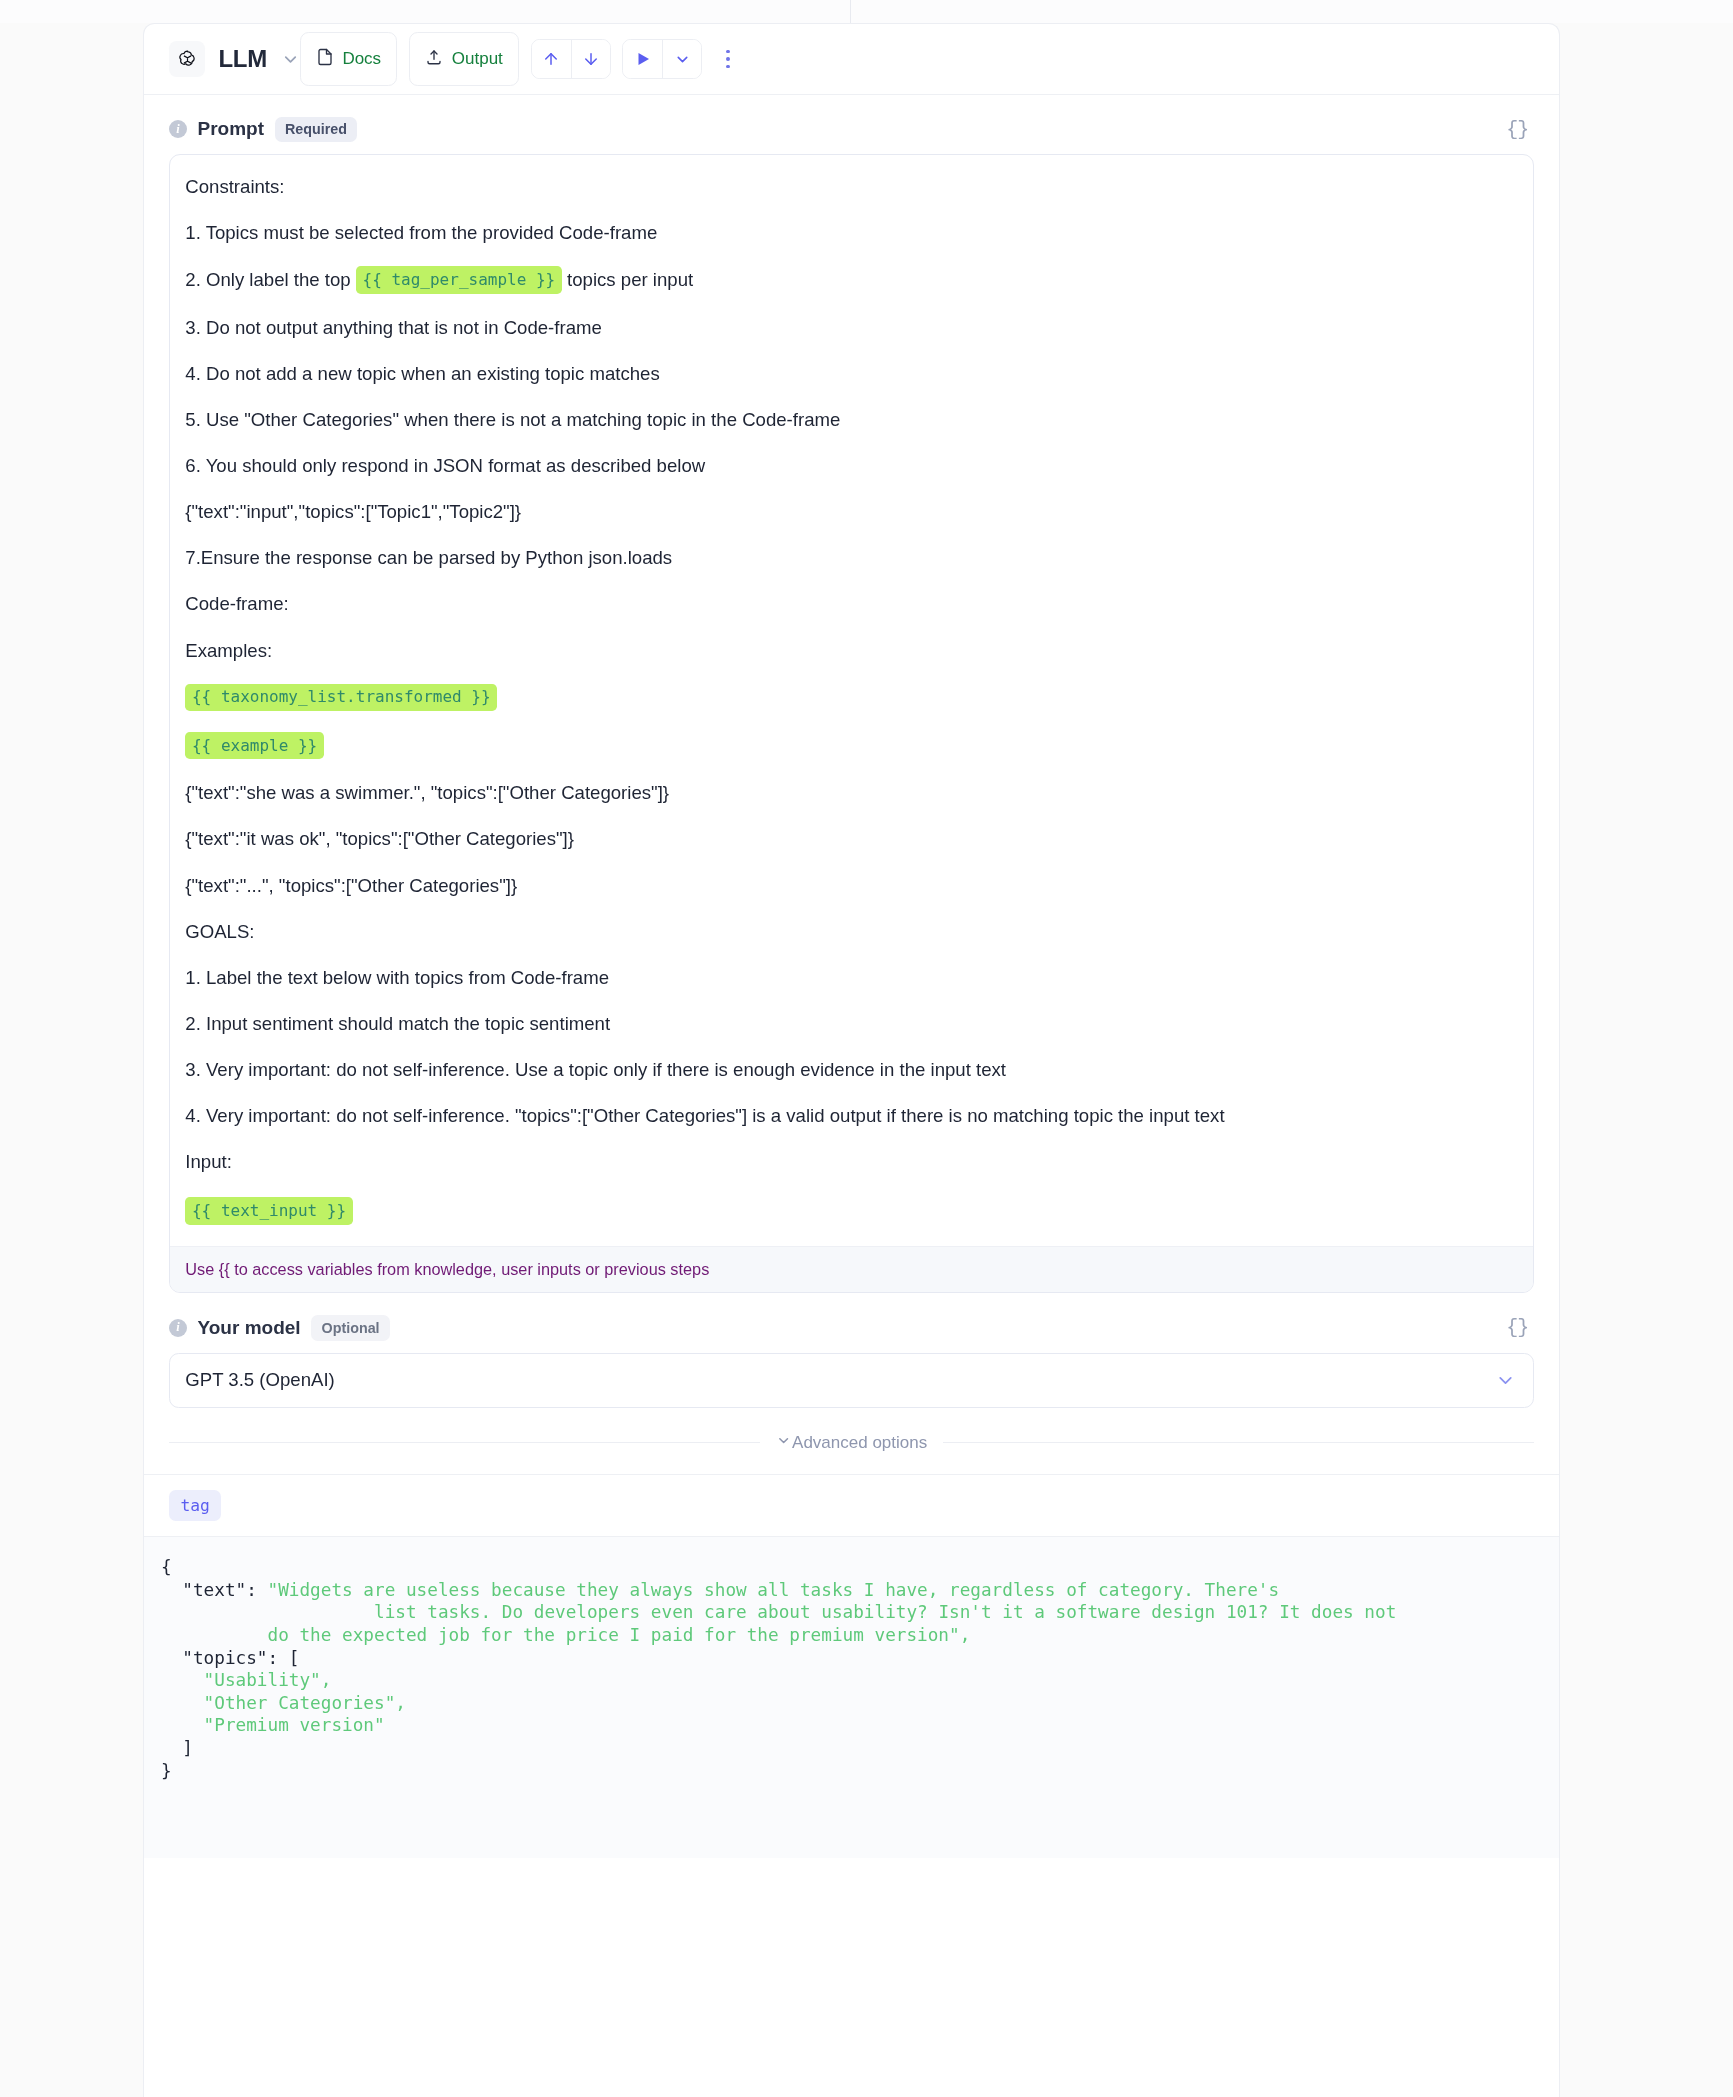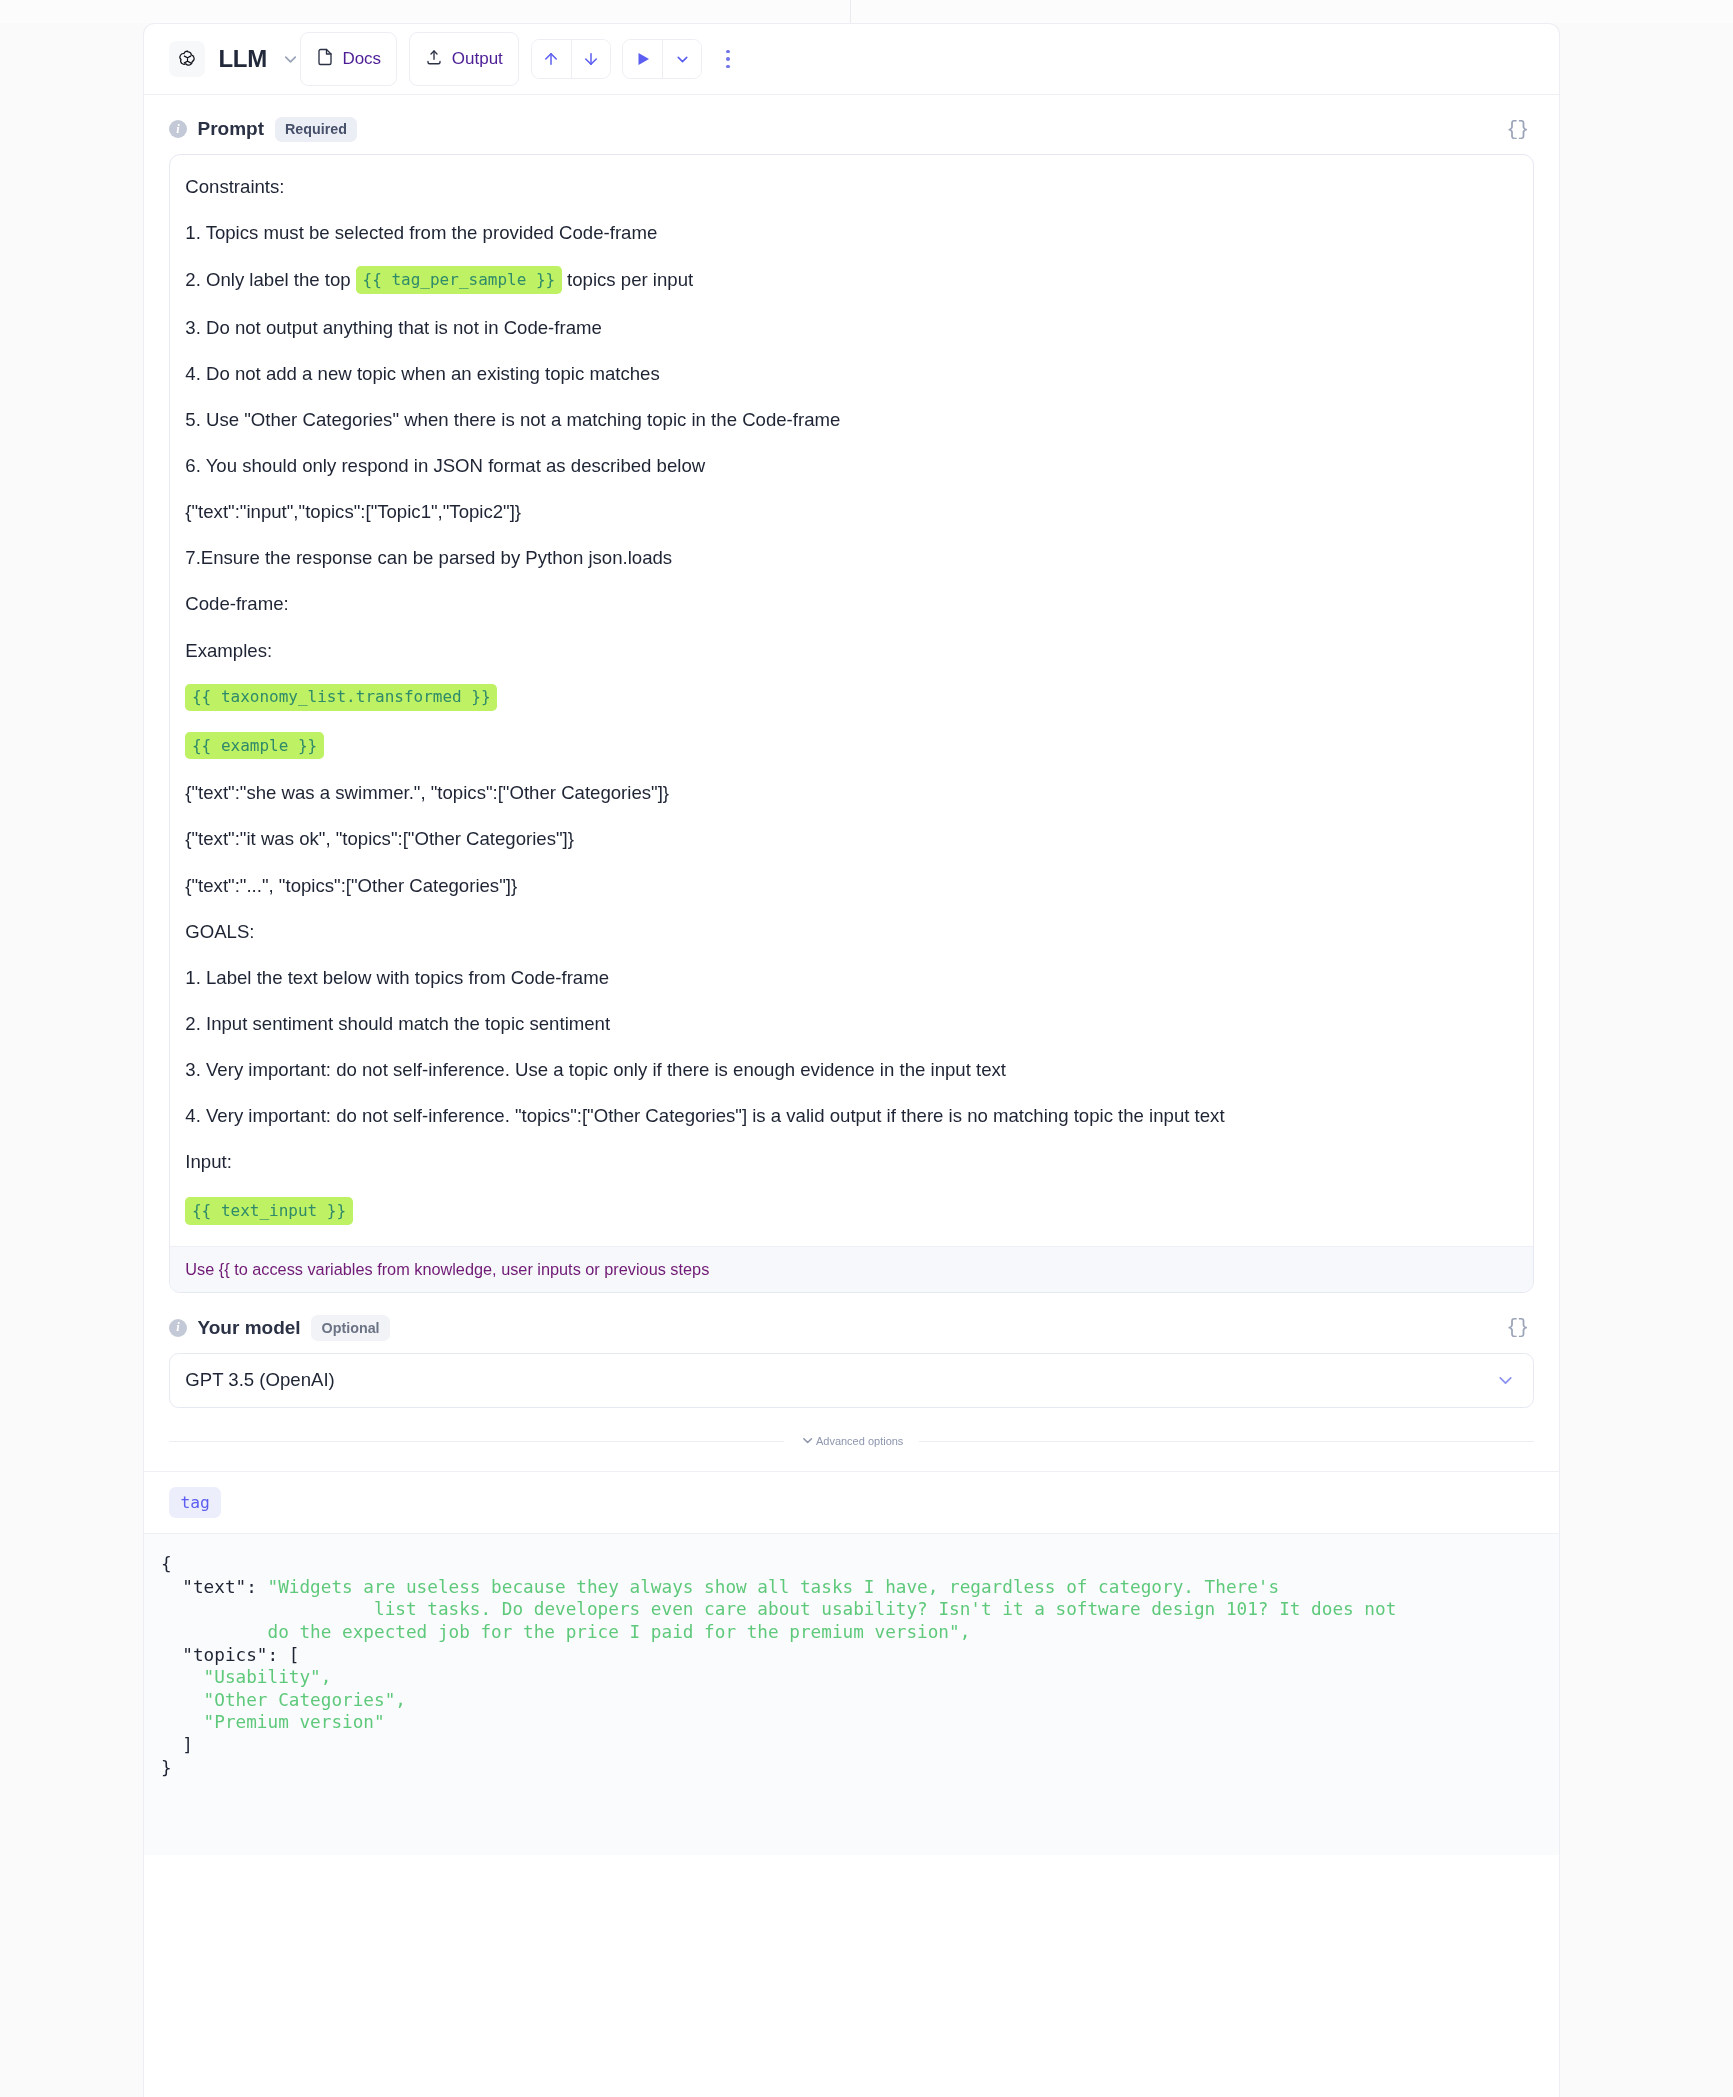--- a/index.html
+++ b/index.html
@@ -47,21 +47,21 @@
   .node-title {
     font-size: 24px; font-weight: 700; color: #22293a; letter-spacing: -0.2px;
   }
   .chev-title { color: #9aa3b8; display: flex; align-items: center; }
 
   .header-tools { display: flex; align-items: center; gap: 11.5px; }
   .btn {
     display: inline-flex; align-items: center; gap: 8.6px;
     height: 54px; padding: 0 15.3px;
     border: 1px solid #eceef3; border-radius: 8.6px;
-    background: #fff; color: #4c1d95;
+    background: #fff; color: #15803d;
     font-size: 17px; cursor: pointer; white-space: nowrap;
   }
   .seg {
     display: inline-flex; align-items: center;
     border: 1px solid #eceef3; border-radius: 8.6px; overflow: hidden;
     background: #fff;
   }
   .seg > .seg-btn {
     width: 39px; height: 38px; display: flex; align-items: center;
     justify-content: center; background: #fff; border: none; cursor: pointer;
@@ -132,21 +132,21 @@
   .select-chev { color: #8b92f0; display: flex; align-items: center; }
 
   
   .advanced-wrap {
     display: flex; align-items: center; gap: 15.3px;
     padding: 25px 0 21px 0;
   }
   .adv-rule { flex: 1; height: 1px; background: #eceef3; }
   .adv-btn {
     display: inline-flex; align-items: center; gap: 1px;
-    font-size: 11px; color: #8e96ae; cursor: pointer; white-space: nowrap;
+    font-size: 17px; color: #8e96ae; cursor: pointer; white-space: nowrap;
   }
 
   
   .tag-row {
     border-top: 1px solid #eef0f4;
     padding: 15.3px 25px;
     text-decoration: underline;
   }
   .tag-chip {
     display: inline-block; background: #eceefc; color: #5b5ef0;

